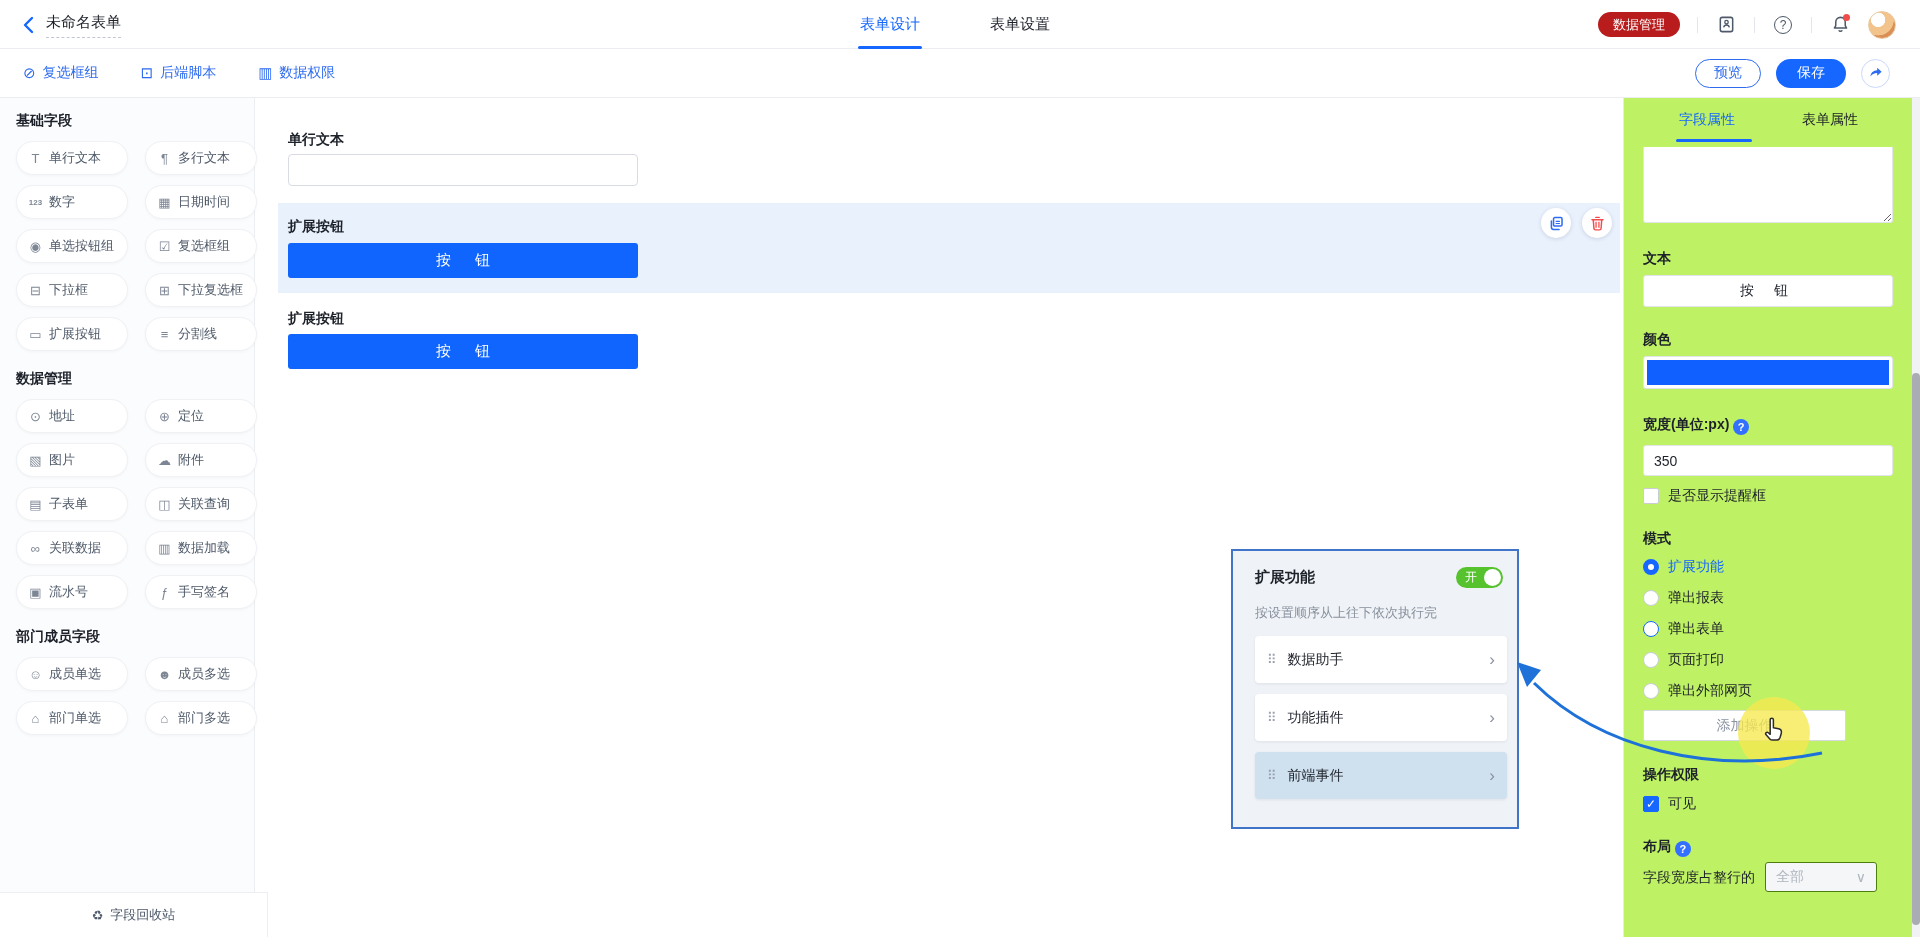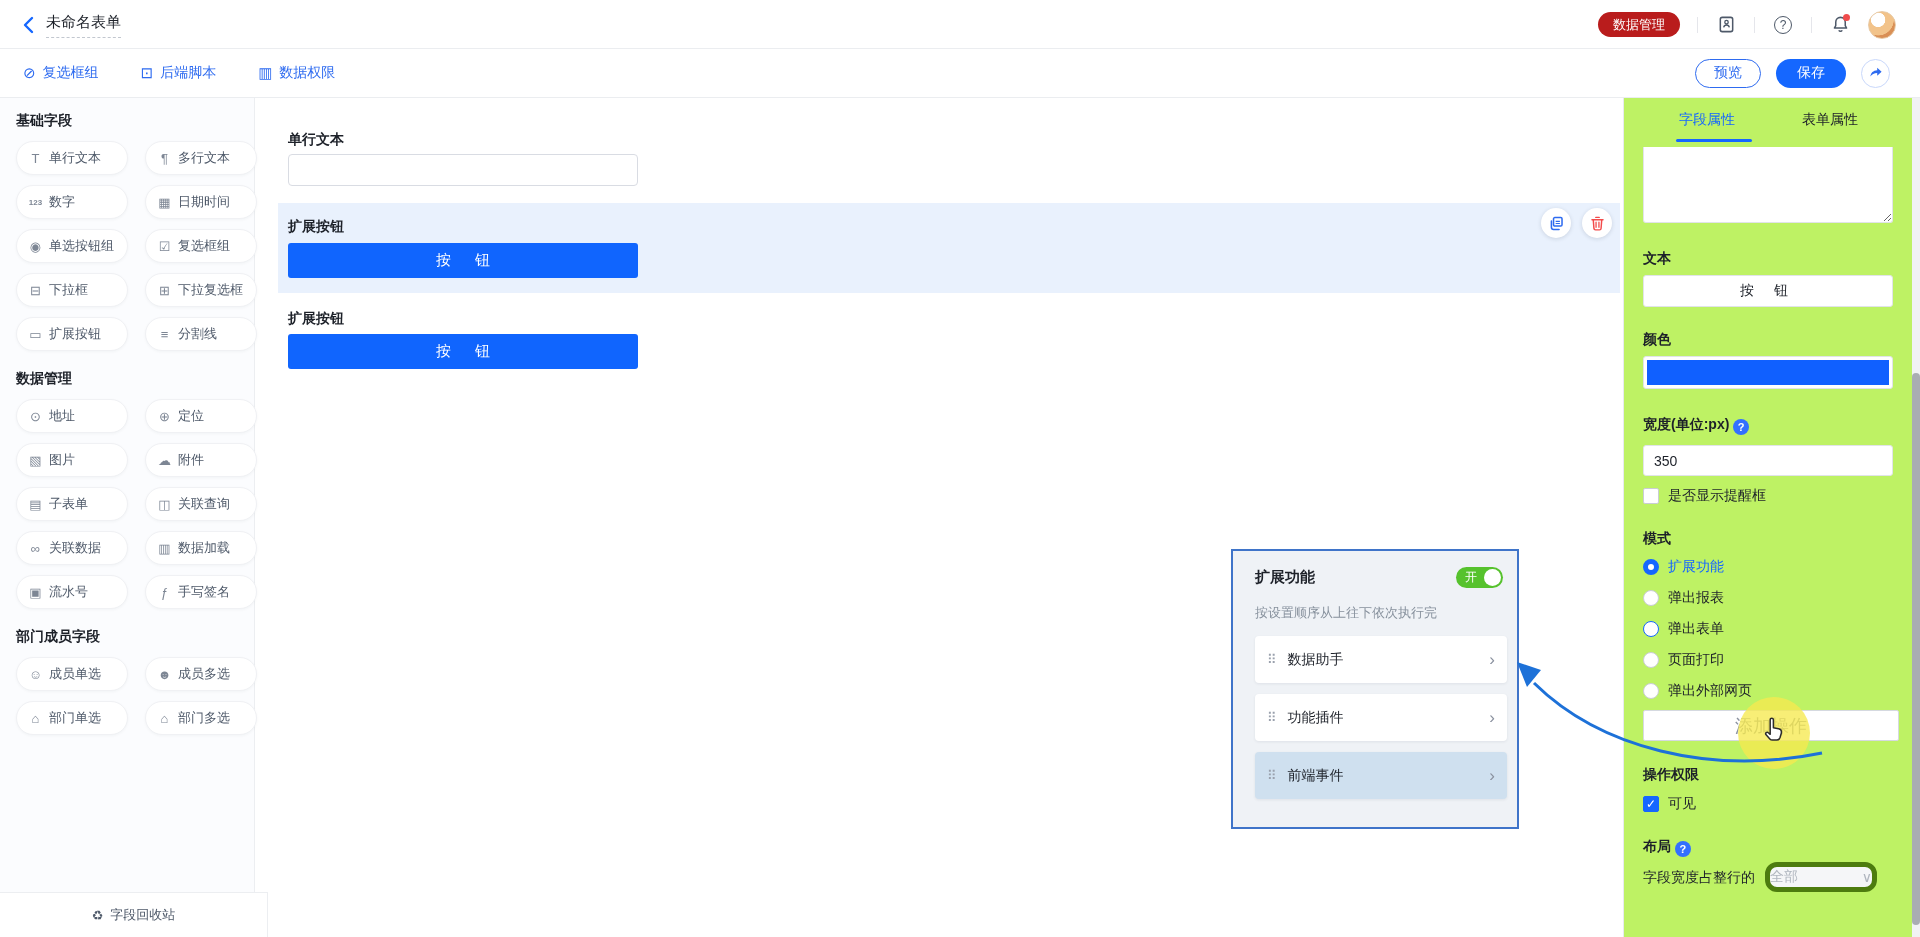--- a/index.html
+++ b/index.html
@@ -103,46 +103,50 @@
     font-size:11px; align-items:center; justify-content:center; font-weight:bold; vertical-align:-2px; cursor:pointer; }
   .chk-row { position:absolute; left:19px; display:flex; align-items:center; gap:9px; font-size:14px; color:#1d2129; }
   .chk-box { width:16px; height:16px; border:1px solid #c9cdd4; border-radius:2px; background:#fff; cursor:pointer; }
   .chk-box.checked { background:#1567ff; border-color:#1567ff; color:#fff; font-size:12px;
     display:flex; align-items:center; justify-content:center; }
   .radio-row { position:absolute; left:19px; display:flex; align-items:center; gap:9px; font-size:14px; color:#1d2129; cursor:pointer; }
   .radio { width:16px; height:16px; border-radius:50%; background:#fff; border:1px solid #c9cdd4; }
   .radio.sel { border:5px solid #1567ff; }
   .radio.focus { border:1px solid #1567ff; }
   .radio-row.sel-text { color:#1567ff; }
-  #add-action-btn { position:absolute; left:19px; top:612px; width:256px; height:31px; background:#fff;
-    border:1px solid #d5d9e0; border-radius:2px; font-size:18px; color:#8a919f; cursor:pointer; }
+  #add-action-btn { position:absolute; left:19px; top:612px; width:203px; height:31px; background:#fff;
+    border:1px solid #d5d9e0; border-radius:2px; font-size:14px; color:#8a919f; cursor:pointer; }
   #layout-row { position:absolute; left:19px; top:771px; font-size:14px; color:#1d2129; }
   #layout-select { position:absolute; left:141px; top:764px; width:112px; height:30px; background:#f5f6f8;
-    border:5px solid #4d7c0f; border-radius:12px; display:flex; align-items:center; justify-content:space-between;
-    padding:0 0; font-size:14px; color:#b0b6bf; cursor:not-allowed; }
+    border:1px solid #4d7c0f; border-radius:3px; display:flex; align-items:center; justify-content:space-between;
+    padding:0 10px; font-size:14px; color:#b0b6bf; cursor:not-allowed; }
   #cursor-hl { position:absolute; left:114px; top:599px; width:72px; height:72px; border-radius:50%;
     background:rgba(246,233,80,.78); z-index:6; }
   #cursor-hand { position:absolute; left:138px; top:618px; z-index:7; }
 
   
   #v-scroll-track { position:absolute; left:1912px; top:98px; width:8px; height:839px; background:#f1f2f4; }
   #v-scroll-thumb { position:absolute; left:1912px; top:373px; width:8px; height:552px; background:#a9adb3; border-radius:4px; cursor:pointer; }
 
   #arrow-svg { position:absolute; left:0; top:0; z-index:6; pointer-events:none; }
 </style>
 </head>
 <body>
 
 <div id="topbar">
   <div id="back-btn">
     <svg width="24" height="24" viewBox="0 0 24 24">
         <polyline points="14,5 7,12 14,19" fill="none" stroke="#1567ff" stroke-width="2.4" stroke-linecap="round" stroke-linejoin="round"></polyline>
       </svg>
   </div>
   <div id="form-title">未命名表单</div>
+  <div class="top-tabs">
+    <div class="top-tab active">表单设计</div>
+    <div class="top-tab">表单设置</div>
+  </div>
   <div id="topbar-right">
     <button class="pill-green">数据管理</button>
     <div class="vdiv"></div>
     <div class="tb-icon">
       <svg width="19" height="19" viewBox="0 0 20 20">
           <rect x="3.5" y="2.5" width="13" height="15" rx="2" fill="none" stroke="#4e5969" stroke-width="1.6"></rect>
           <path d="M7 13c.4-1.6 1.5-2.5 3-2.5s2.6.9 3 2.5M10 9.3a1.8 1.8 0 1 0 0-3.6 1.8 1.8 0 0 0 0 3.6z" fill="none" stroke="#4e5969" stroke-width="1.4"></path>
         </svg>
     </div>
     <div class="vdiv"></div>

